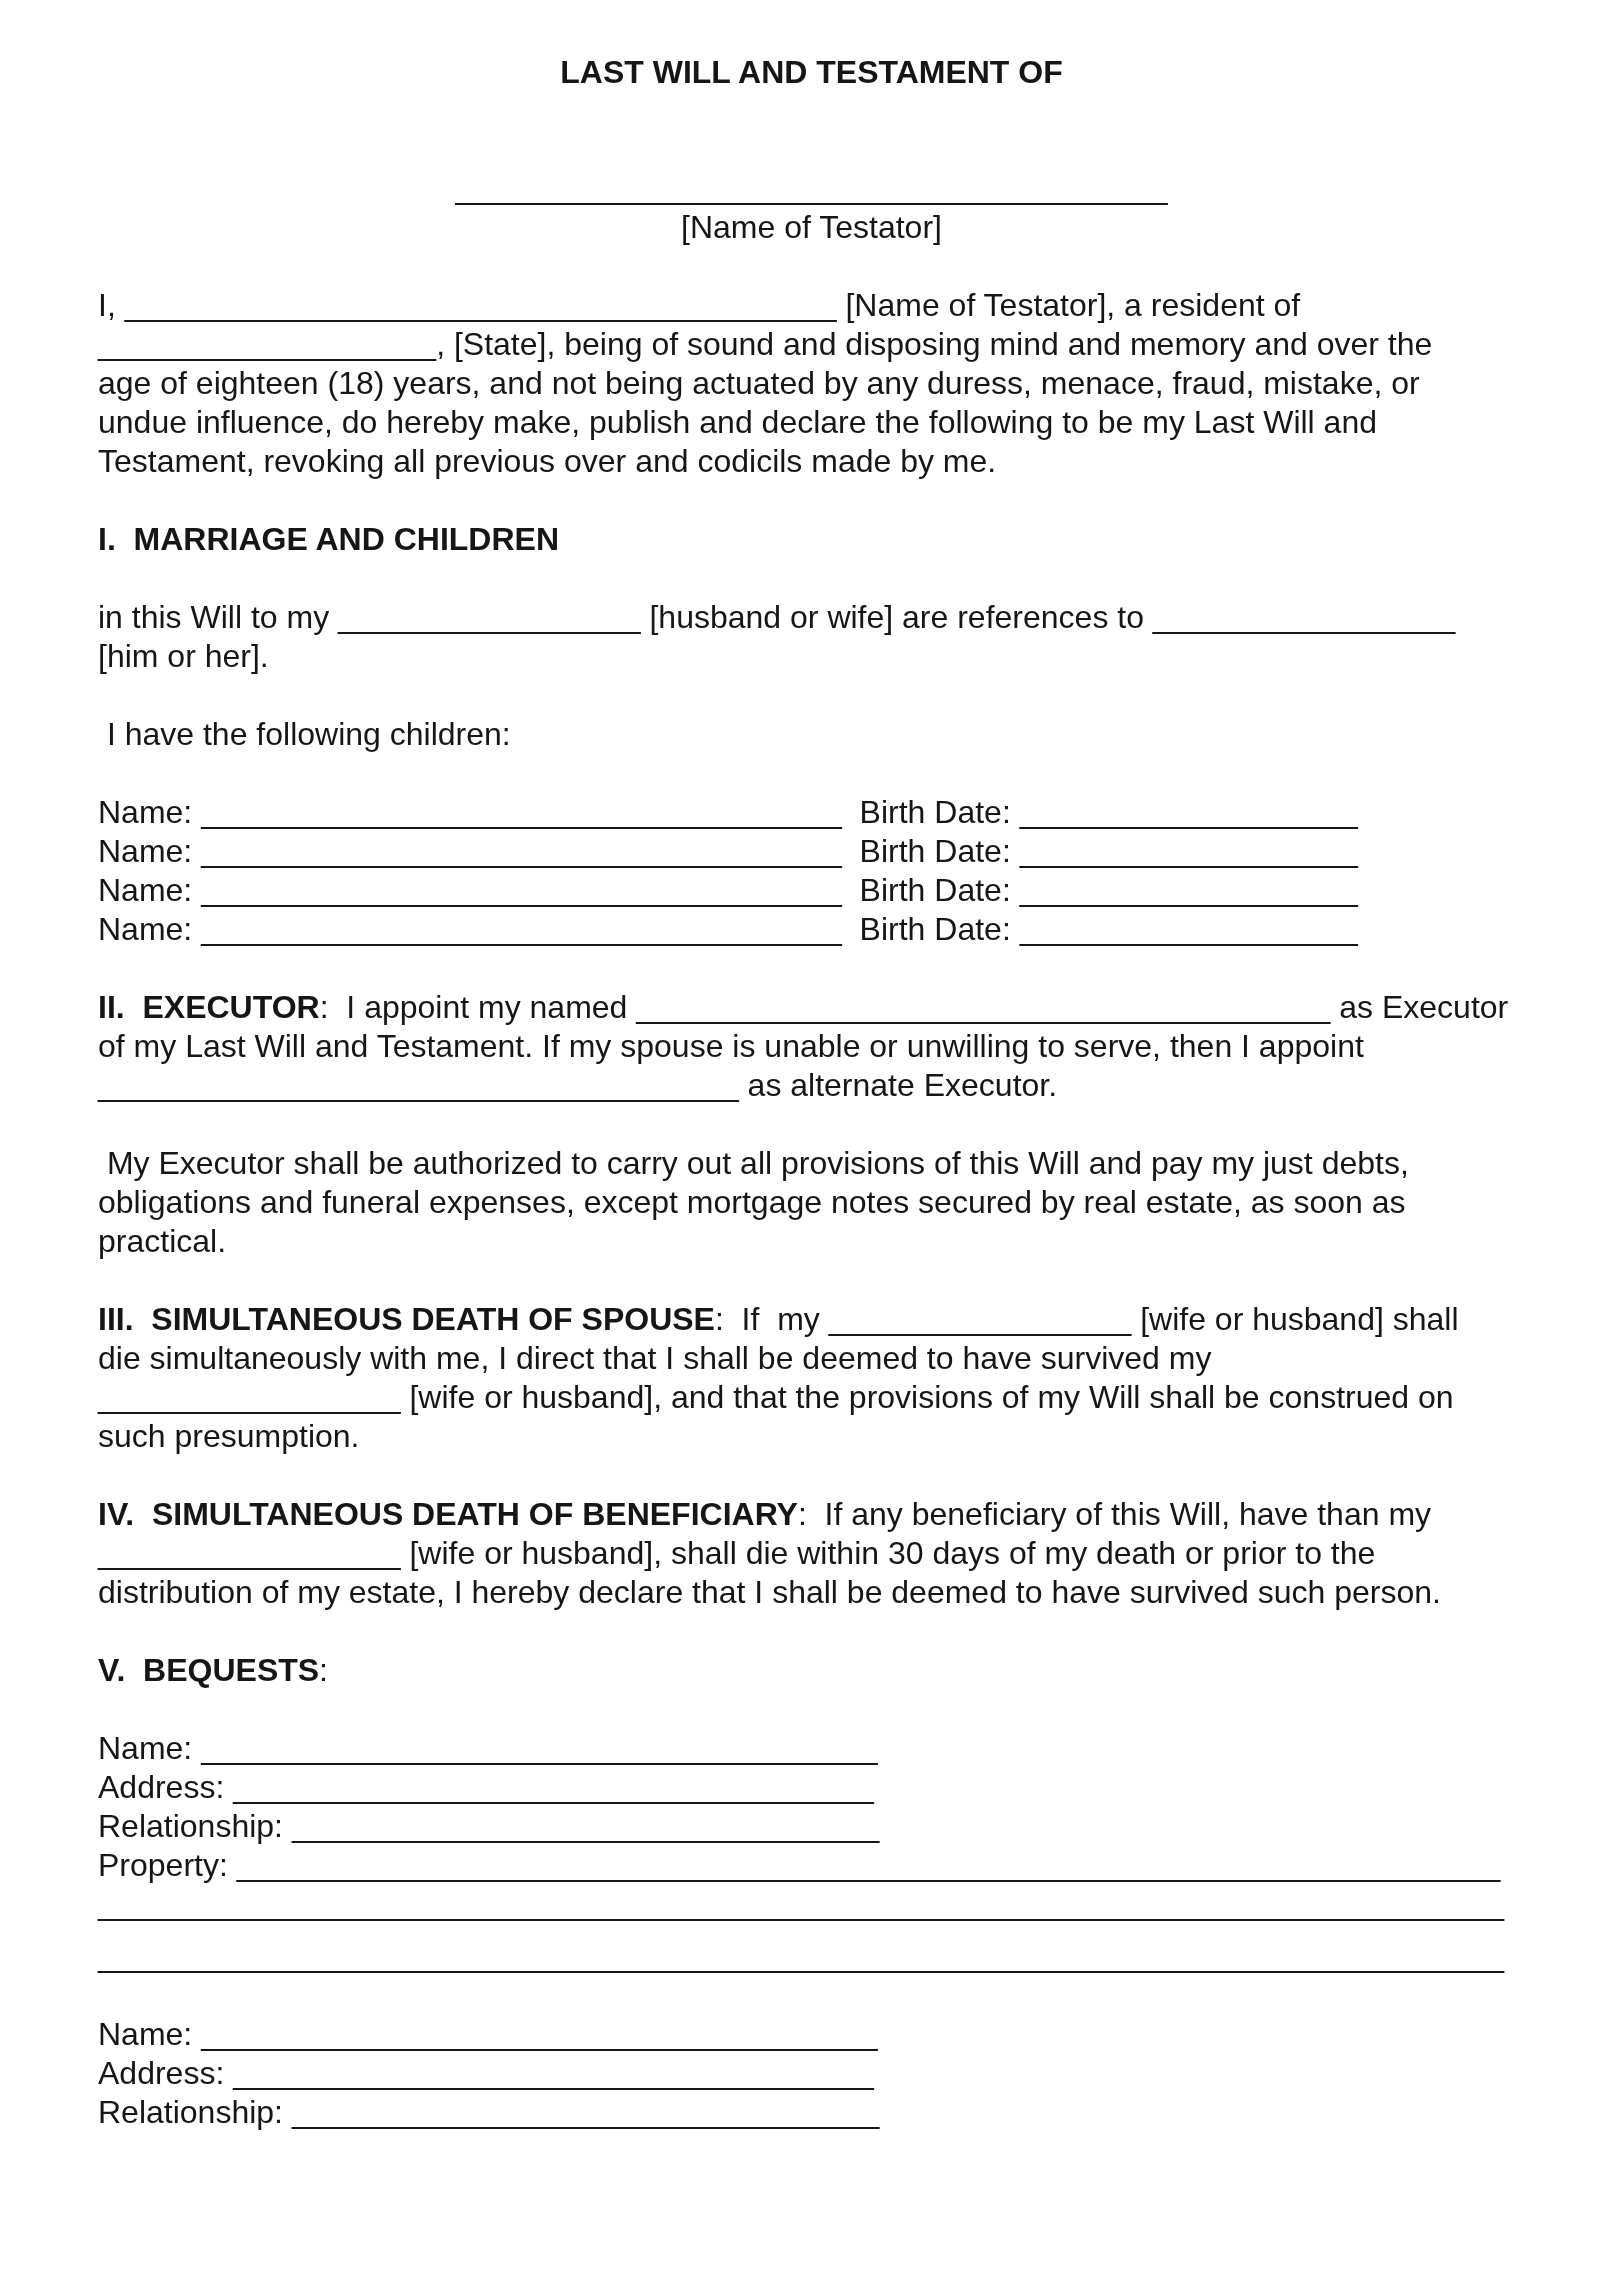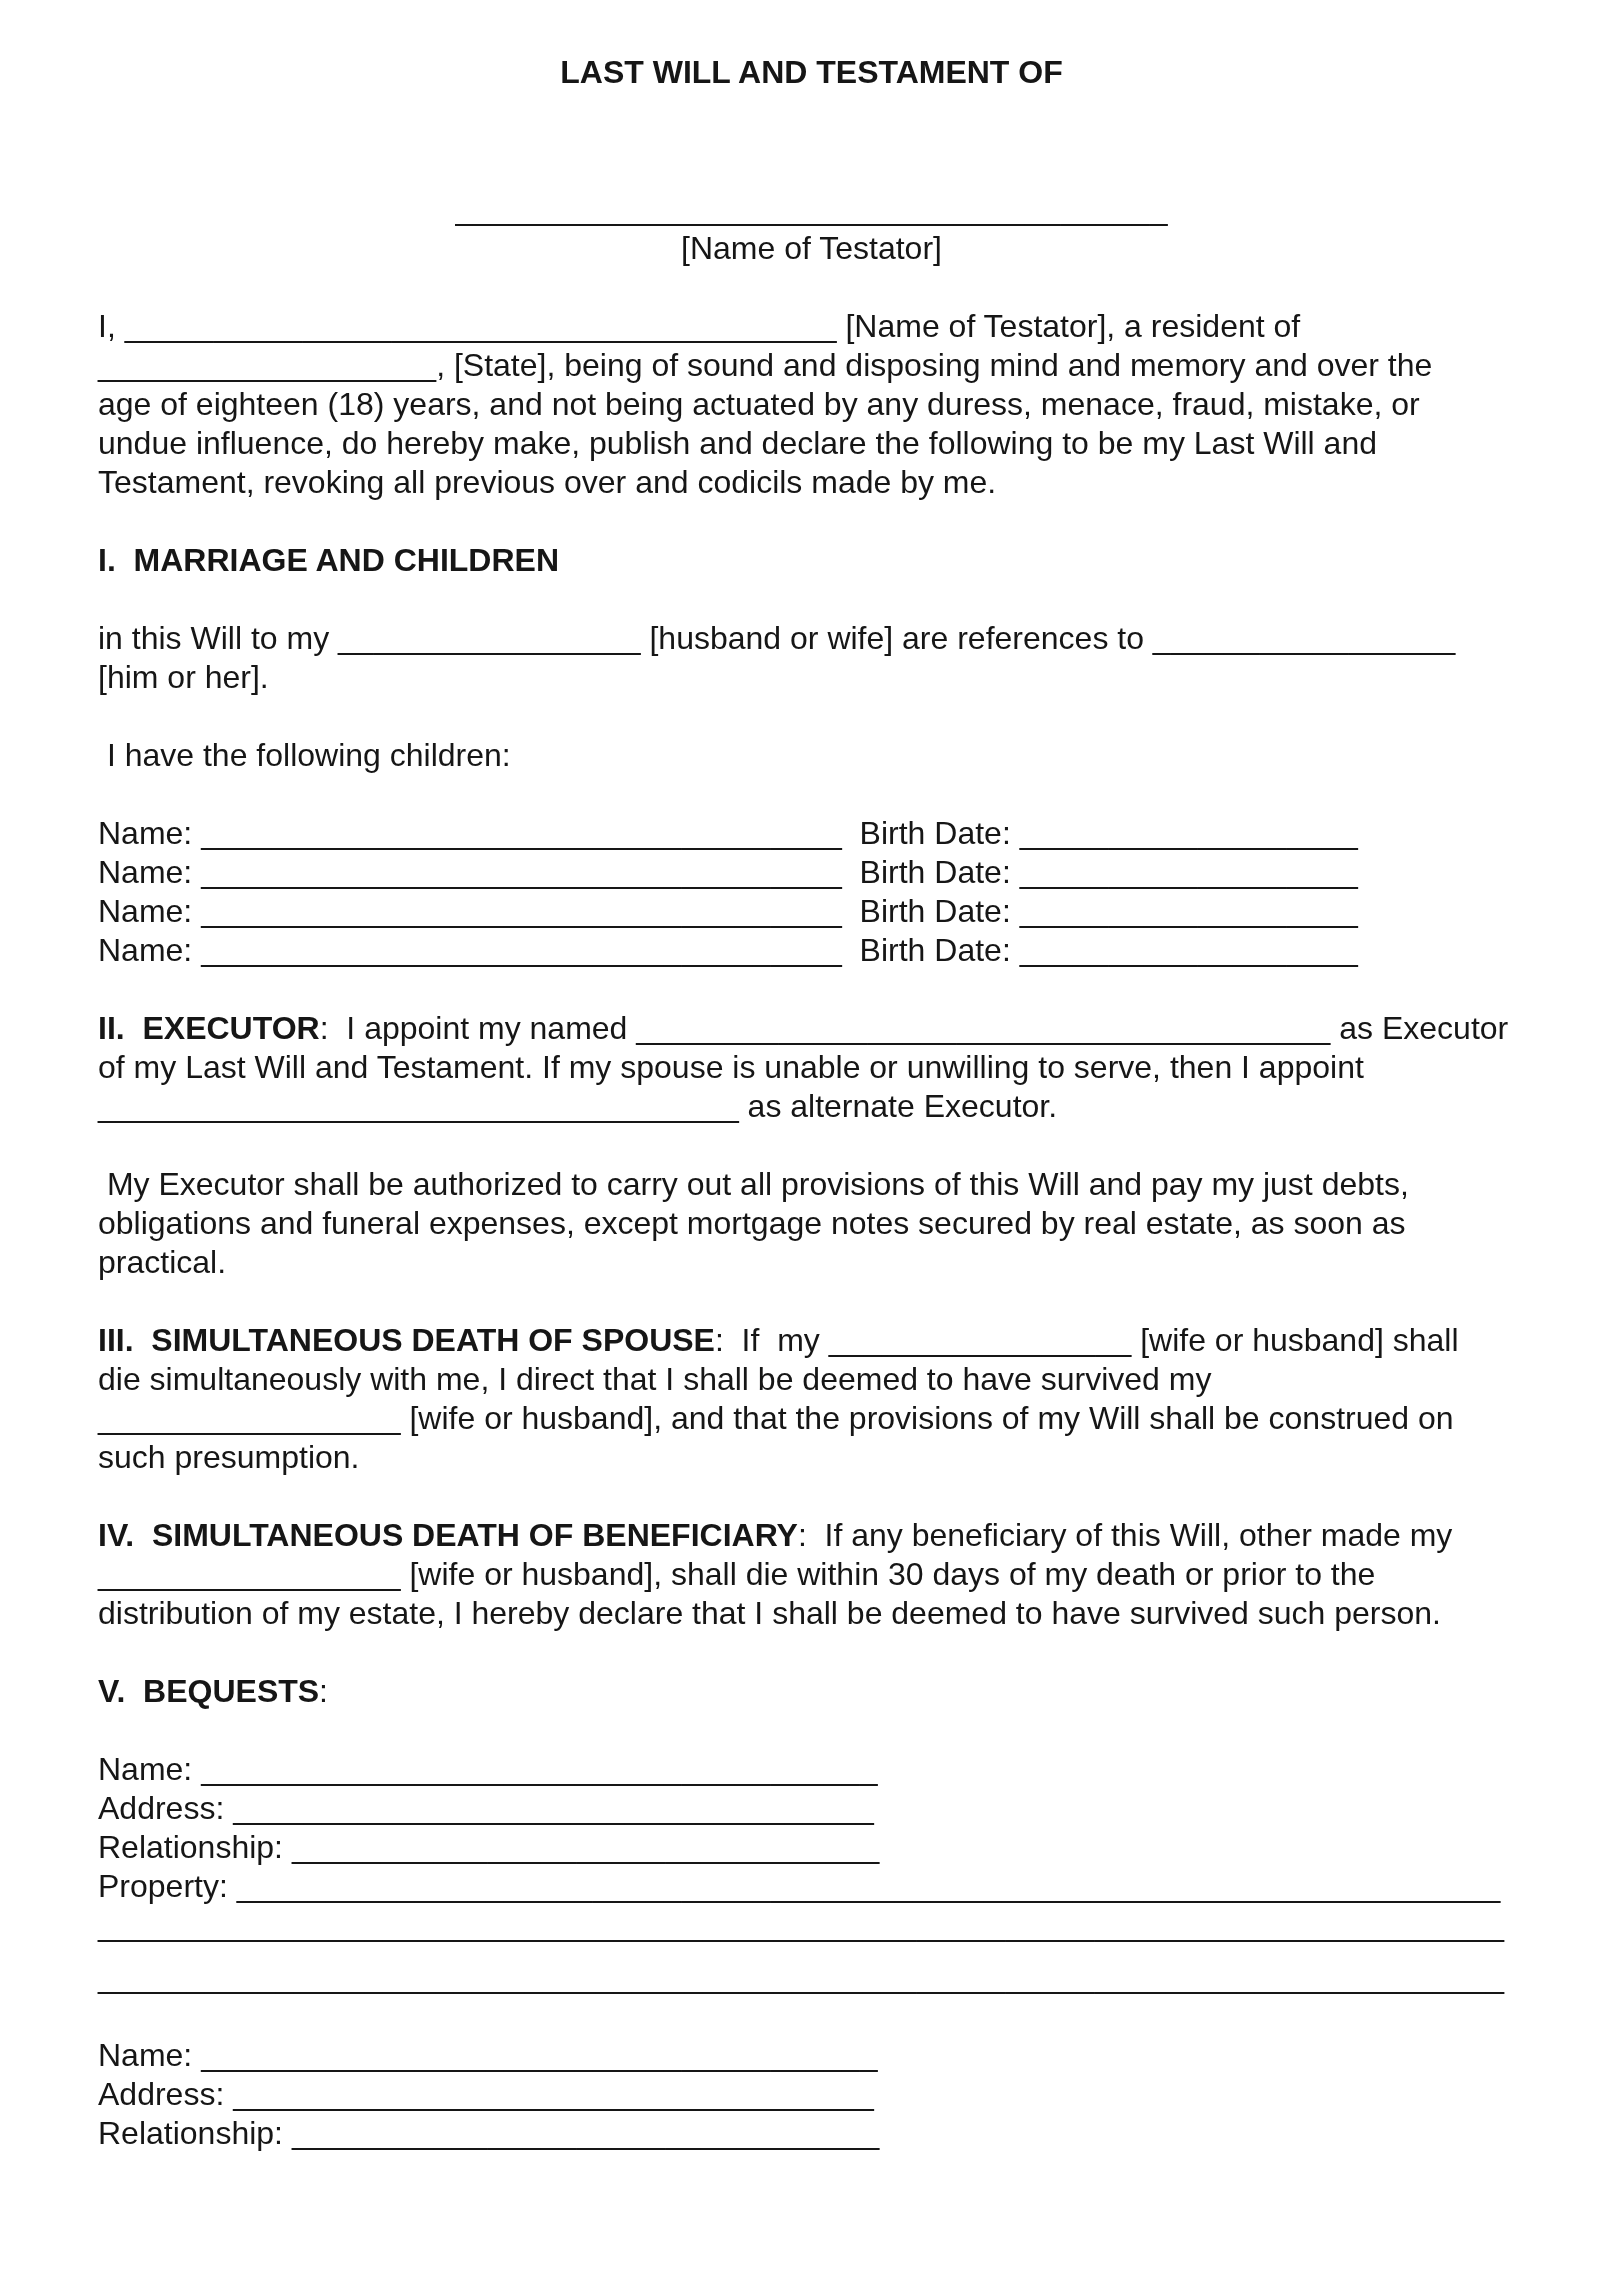--- a/index.html
+++ b/index.html
@@ -16,21 +16,21 @@
     background: #ffffff;
     color: #161616;
     font-family: "Liberation Sans", "DejaVu Sans", sans-serif;
     font-size: 32px;
     line-height: 39px;
     overflow: hidden;
   }
   .line { white-space: pre; }
   .b { font-weight: 700; }
   .center { text-align: center; }
-  .title { margin-bottom: 98px; }
+  .title { margin-bottom: 77px; }
   .caption { margin-bottom: 39px; }
   .para { margin-bottom: 39px; }
   .para:last-child { margin-bottom: 0; }
   .mt { margin-top: 13px; }
 </style>
 </head>
 <body>
 
 <div class="page">
 
@@ -80,21 +80,21 @@
   </div>
 
   <div class="para">
     <div class="line"><span class="b">III.  SIMULTANEOUS DEATH OF SPOUSE</span><span>:  If  my _________________ [wife or husband] shall</span></div>
     <div class="line">die simultaneously with me, I direct that I shall be deemed to have survived my</div>
     <div class="line">_________________ [wife or husband], and that the provisions of my Will shall be construed on</div>
     <div class="line">such presumption.</div>
   </div>
 
   <div class="para">
-    <div class="line"><span class="b">IV.  SIMULTANEOUS DEATH OF BENEFICIARY</span><span>:  If any beneficiary of this Will, other made my</span></div>
+    <div class="line"><span class="b">IV.  SIMULTANEOUS DEATH OF BENEFICIARY</span><span>:  If any beneficiary of this Will, have than my</span></div>
     <div class="line">_________________ [wife or husband], shall die within 30 days of my death or prior to the</div>
     <div class="line">distribution of my estate, I hereby declare that I shall be deemed to have survived such person.</div>
   </div>
 
   <div class="para">
     <div class="line"><span class="b">V.  BEQUESTS</span><span>:</span></div>
   </div>
 
 
   <div class="para">

